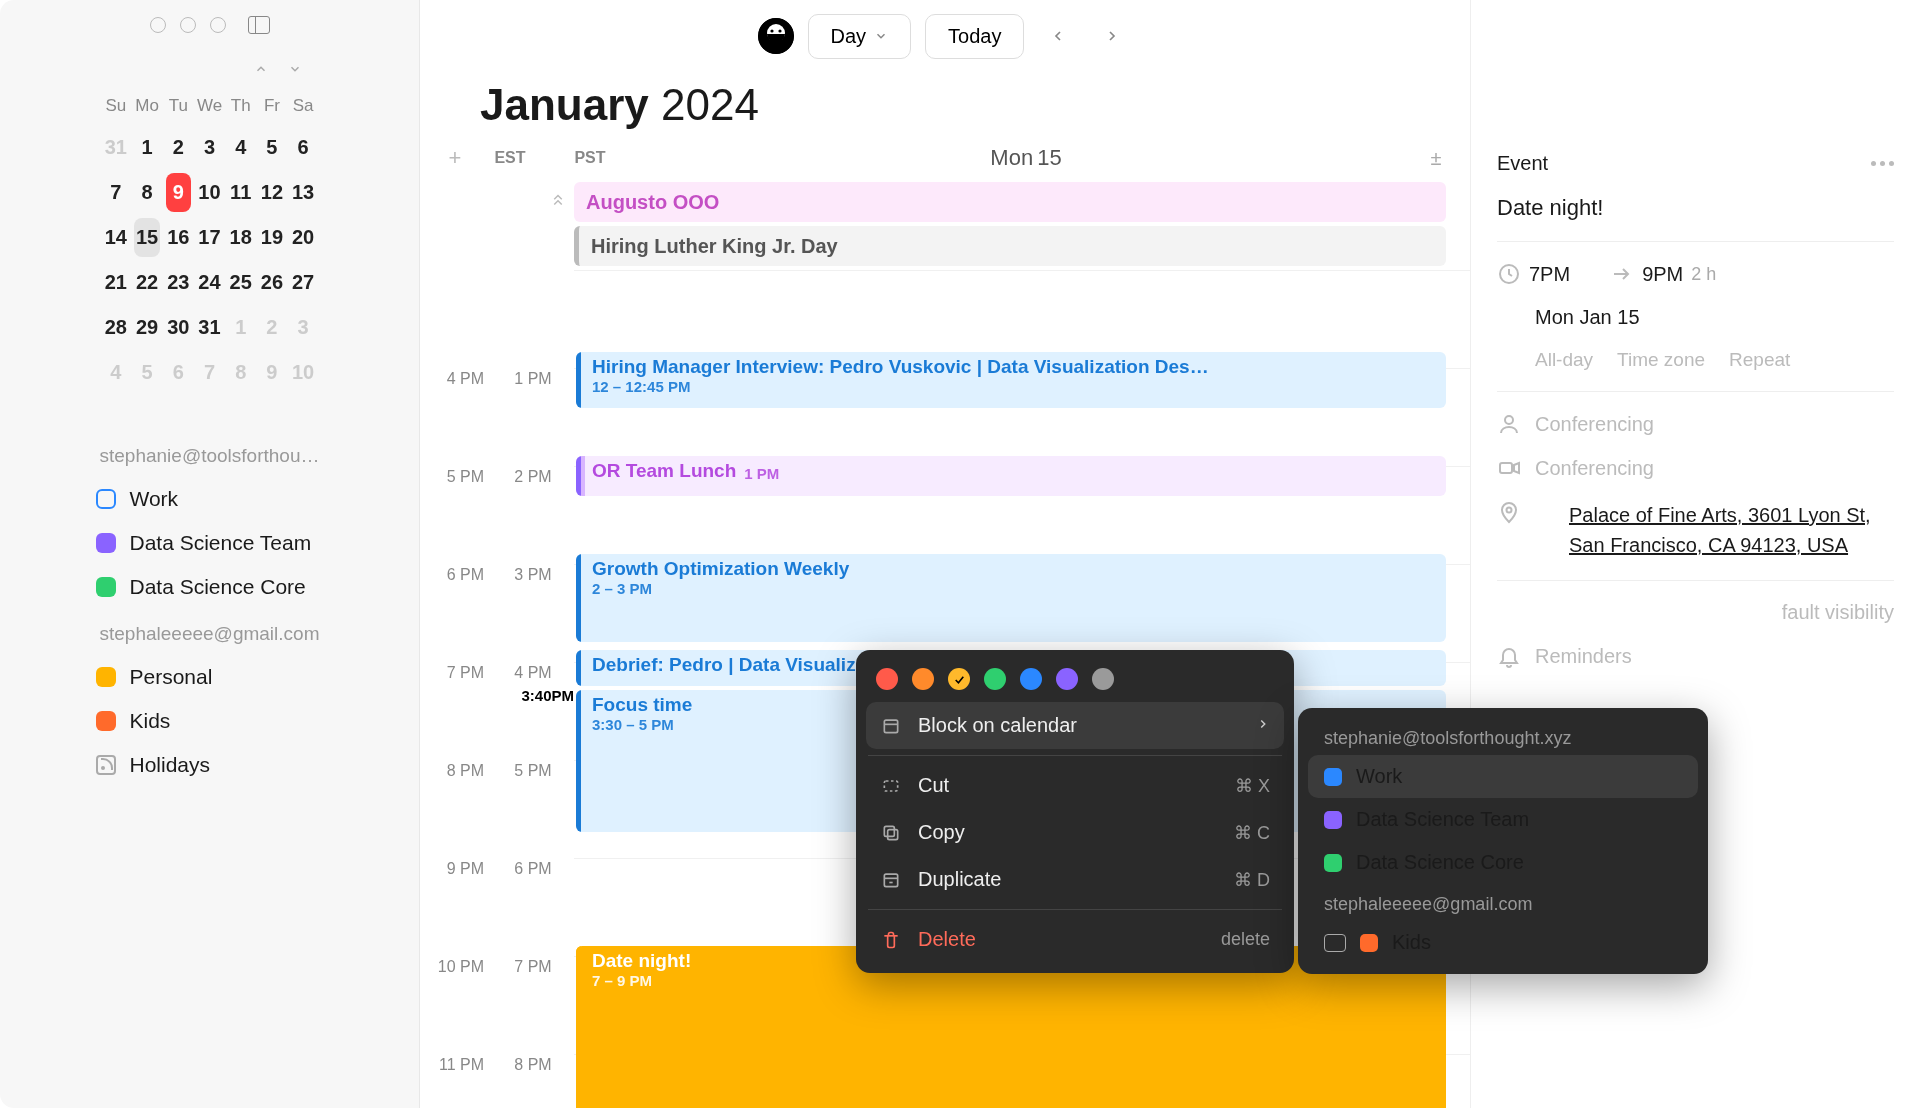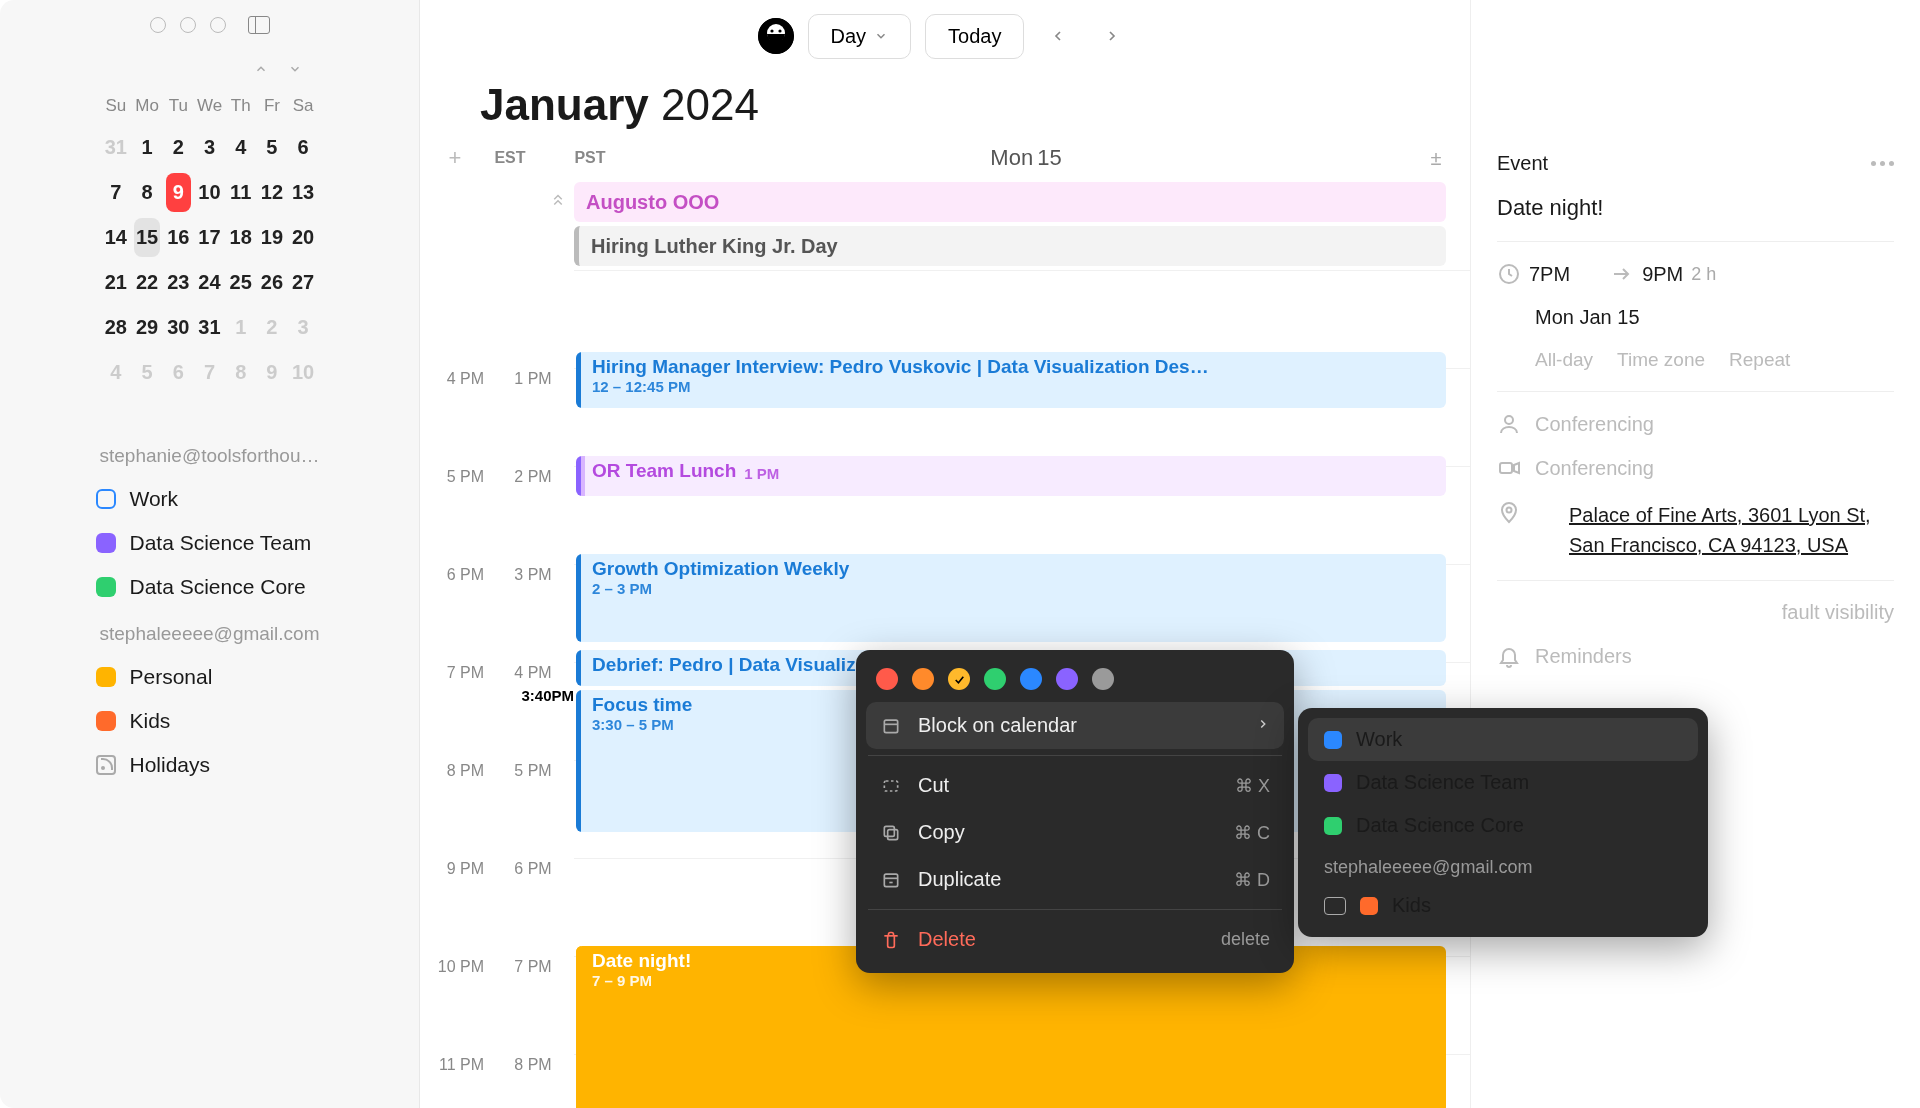--- a/index.html
+++ b/index.html
@@ -503,20 +503,21 @@
             <polyline points="4 7 20 7"></polyline>
             <path d="M8 7v12a2 2 0 0 0 2 2h4a2 2 0 0 0 2-2V7"></path>
             <path d="M9 7V5a2 2 0 0 1 2-2h2a2 2 0 0 1 2 2v2"></path>
           </svg>
         </div>
         <div class="lbl">Delete</div>
         <div class="sc">delete</div>
       </div>
     </div>
   <div class="sub-ctx" id="sub" style="left:1298px; top:708px; width:410px;">
+      <div class="email">stephanie@toolsforthought.xyz</div>
       <div class="citem hl">
         <div class="sq" style="background: rgb(43, 136, 255);"></div>
         <span>Work</span>
       </div>
       <div class="citem">
         <div class="sq" style="background: rgb(138, 99, 255);"></div>
         <span>Data Science Team</span>
       </div>
       <div class="citem">
         <div class="sq" style="background: rgb(47, 207, 111);"></div>

